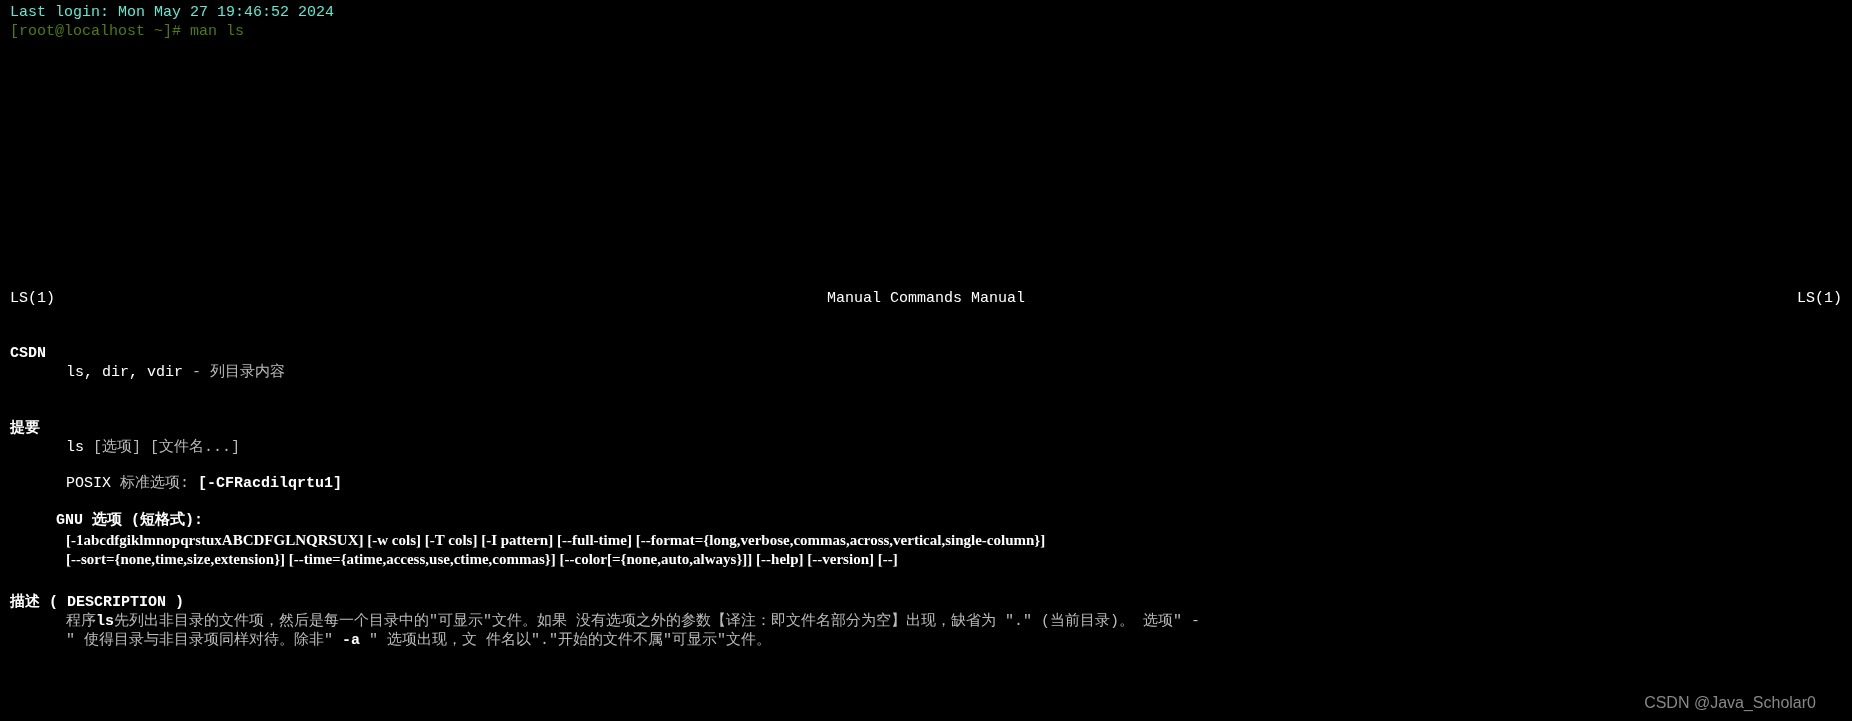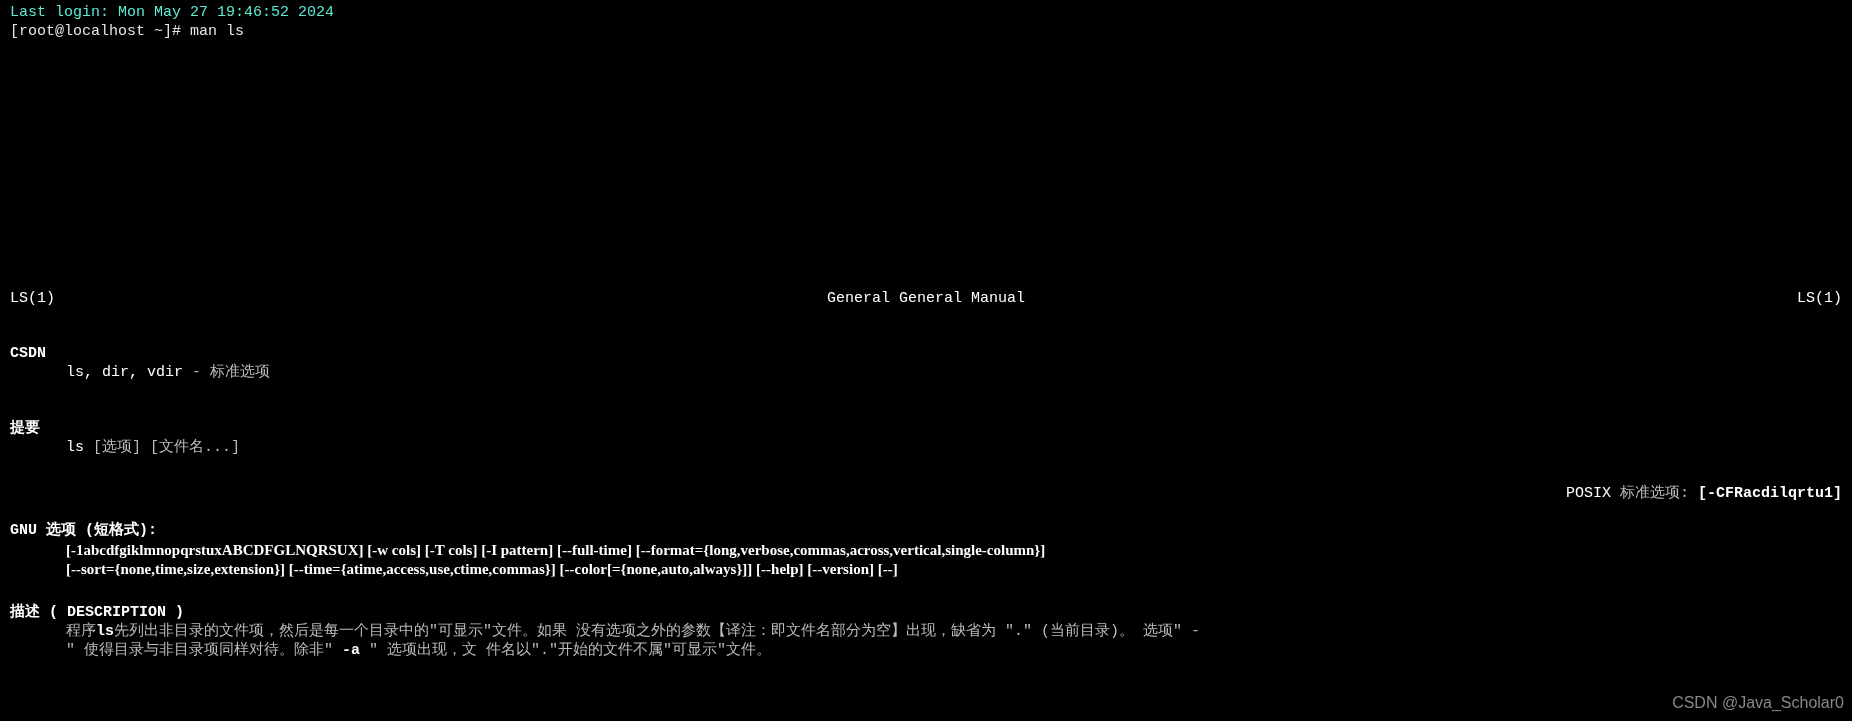--- a/index.html
+++ b/index.html
@@ -16,21 +16,21 @@
       width: 1852px;
       height: 721px;
       overflow: hidden;
       position: relative;
       padding: 4px 10px;
     }
     .login-line {
       color: #5eead4;
     }
     .prompt-line {
-      color: #e5e5e5;
+      color: #4d7c0f;
     }
     .man-header {
       display: flex;
       justify-content: center;
       align-items: baseline;
       margin-top: 248px;
     }
     .man-header-title {
       flex: 1;
       text-align: center;
@@ -43,62 +43,62 @@
       margin-left: 56px;
     }
     .dim {
       color: #bbbbbb;
     }
     .bold {
       font-weight: bold;
     }
     .options-section {
       margin-top: 18px;
+      margin-left: 46px;
     }
     .options-content {
       margin-left: 56px;
       font-weight: bold;
       font-family: Liberation Serif, serif;
     }
     .desc-section {
       margin-top: 26px;
     }
     .desc-content {
       margin-left: 56px;
     }
     .watermark {
       position: absolute;
       bottom: 8px;
-      right: 8px;
+      right: 36px;
       color: #888888;
       font-size: 16px;
       font-family: sans-serif;
     }
     .synopsis-line2 {
-      margin-top: 28px;
-      text-align: right;
+      margin-top: 18px;
     }
   </style>
 </head>
 <body>
 
 <div class="login-line">Last login: Mon May 27 19:46:52 2024</div>
 <div class="prompt-line">
   <span>[root@localhost ~]# </span><span>man ls</span>
 </div>
 
 <div class="man-header">
   <span>LS(1)</span>
-  <span class="man-header-title">General General Manual</span>
+  <span class="man-header-title">Manual Commands Manual</span>
   <span>LS(1)</span>
 </div>
 
 <div class="section-header bold">CSDN</div>
 <div class="section-content">
-  <span>ls, dir, vdir</span><span class="dim"> - </span><span class="dim">标准选项</span>
+  <span>ls, dir, vdir</span><span class="dim"> - </span><span class="dim">列目录内容</span>
 </div>
 
 <div class="section-header bold">提要</div>
 <div class="section-content">
   <span>ls</span><span class="dim"> [选项] [文件名...]</span>
 </div>
 <div class="section-content synopsis-line2">
   <span>POSIX </span><span class="dim">标准选项: </span><span class="bold">[-CFRacdilqrtu1]</span>
 </div>
 

